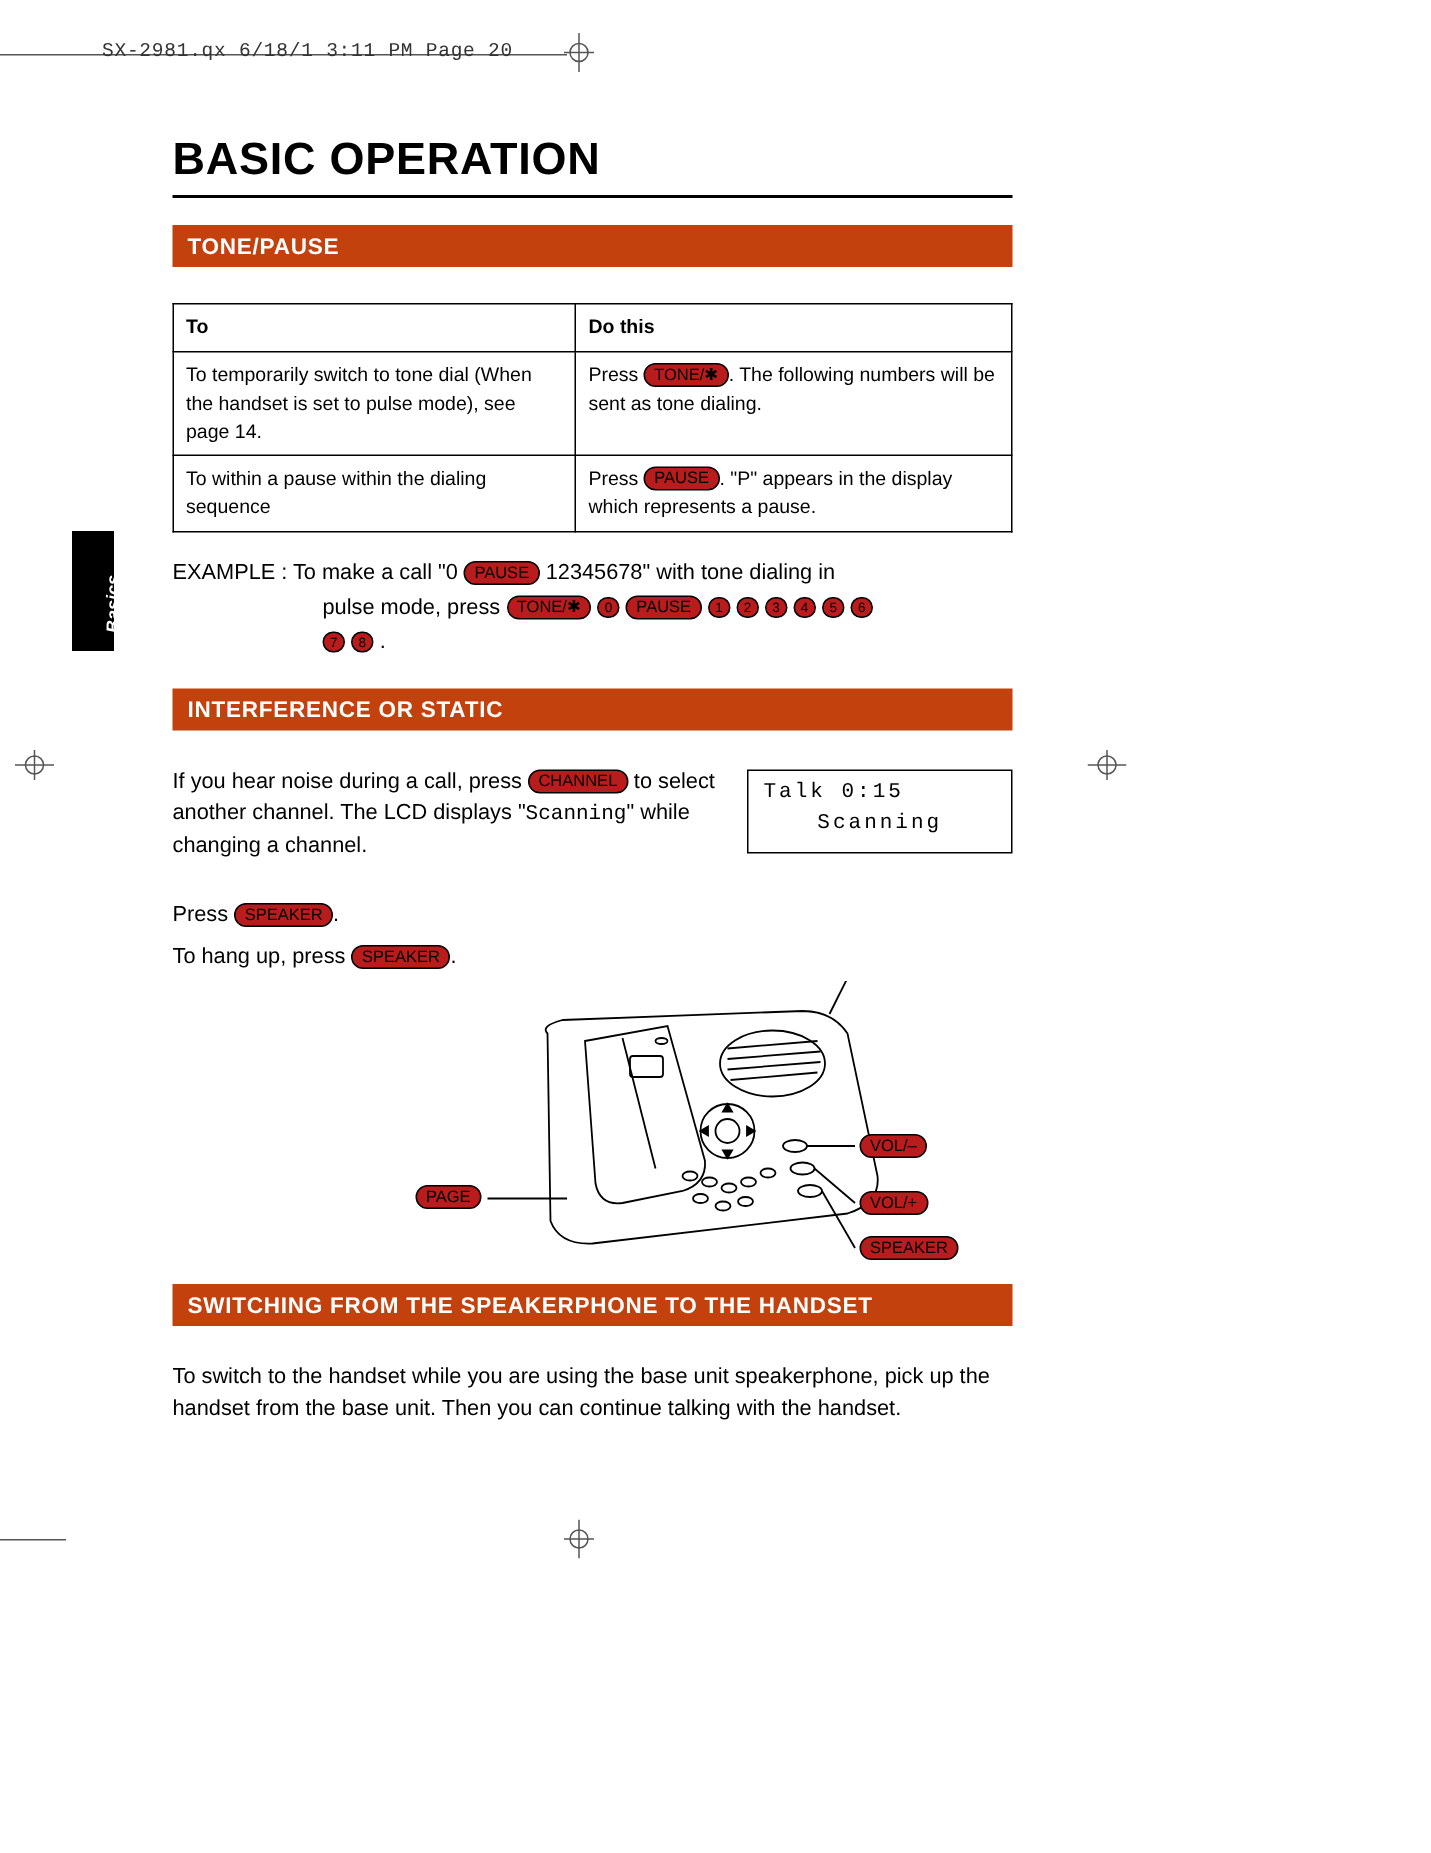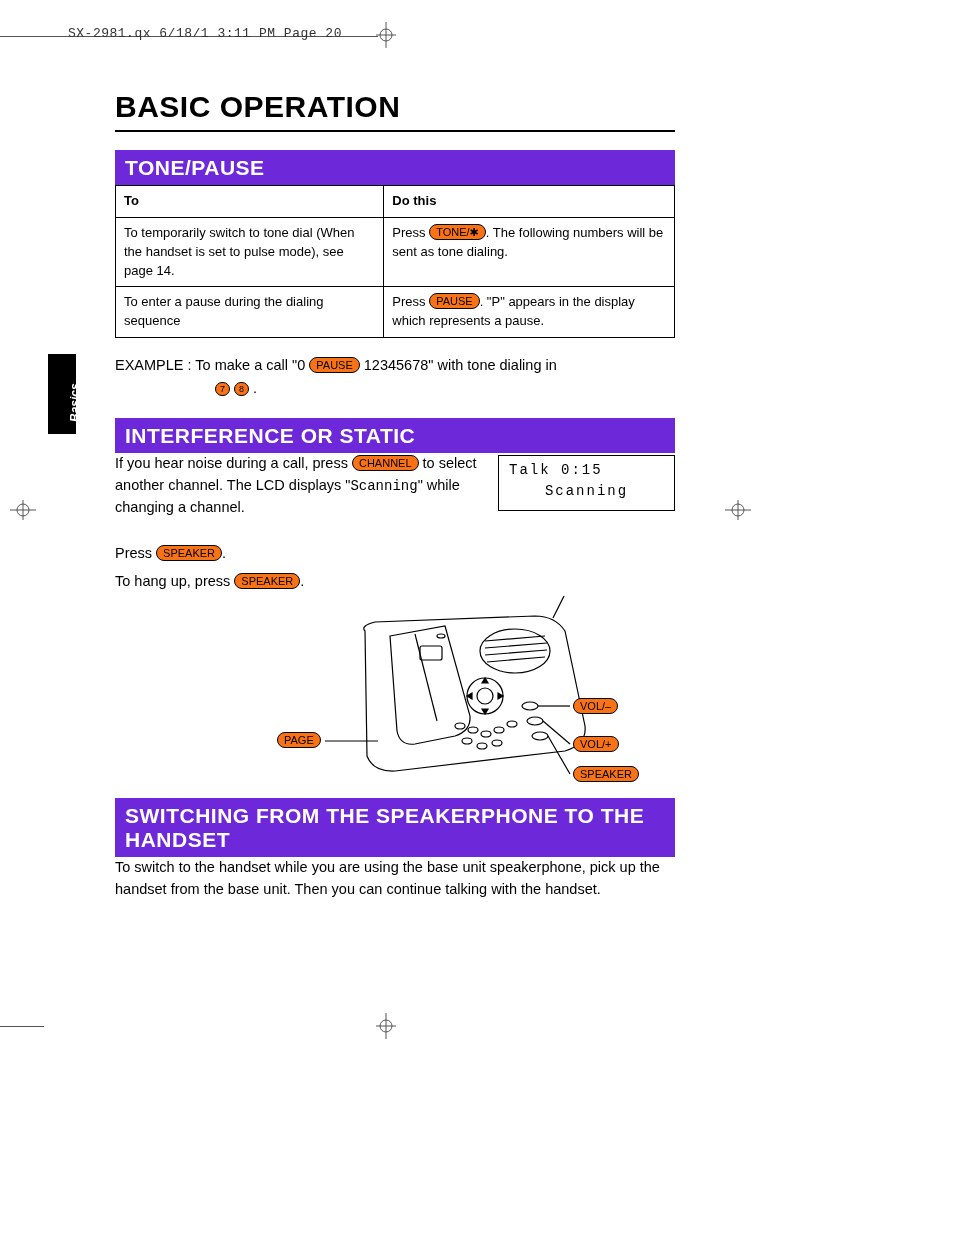--- a/index.html
+++ b/index.html
@@ -58,27 +58,27 @@
   .page-title {
     font-family: Arial, Helvetica, sans-serif;
     font-size: 30px;
     font-weight: bold;
     letter-spacing: 0.5px;
     border-bottom: 2px solid #000;
     padding-bottom: 6px;
     margin-bottom: 18px;
   }
   .section-header {
-    background: #6d28d9;
+    background: #c2410c;
     color: #fff;
     font-weight: bold;
-    font-size: 21px;
+    font-size: 15px;
     padding: 6px 10px 5px 10px;
     letter-spacing: 0.5px;
-    margin-bottom: 0;
+    margin-bottom: 24px;
   }
   table.tp {
     width: 100%;
     border-collapse: collapse;
     font-size: 13px;
     margin-bottom: 16px;
   }
   table.tp th, table.tp td {
     border: 1px solid #000;
     padding: 6px 8px;
@@ -92,21 +92,21 @@
   }
   .btn {
     display: inline-block;
     border: 1px solid #000;
     border-radius: 9px;
     font-size: 11px;
     padding: 0 6px;
     line-height: 14px;
     vertical-align: 1px;
     font-family: Arial, sans-serif;
-    background: #f97316;
+    background: #b91c1c;
     white-space: nowrap;
   }
   .btn-sm {
     font-size: 9px;
     padding: 0 4px;
     border-radius: 8px;
     line-height: 12px;
   }
   .example {
     font-size: 14.5px;
@@ -230,32 +230,44 @@
       <th style="width:48%">To</th>
       <th>Do this</th>
     </tr>
     <tr>
       <td>To temporarily switch to tone dial (When the handset is set to pulse mode), see page 14.</td>
       <td>
         <span>Press </span><span class="btn">TONE/✱</span><span>. The following numbers will be sent as tone dialing.</span>
       </td>
     </tr>
     <tr>
-      <td>To enter a pause during the dialing sequence</td>
+      <td>To within a pause within the dialing sequence</td>
       <td>
         <span>Press </span><span class="btn">PAUSE</span><span>. "P" appears in the display which represents a pause.</span>
       </td>
     </tr>
   </tbody>
     </table>
 
   <div class="example">
     <span>EXAMPLE : To make a call "0</span>
     <span class="btn">PAUSE</span>
     <span>12345678" with tone dialing in</span>
+    <span class="indent">
+      <span>pulse mode, press </span>
+      <span class="btn">TONE/✱</span>
+      <span class="btn btn-sm">0</span>
+      <span class="btn">PAUSE</span>
+      <span class="btn btn-sm">1</span>
+      <span class="btn btn-sm">2</span>
+      <span class="btn btn-sm">3</span>
+      <span class="btn btn-sm">4</span>
+      <span class="btn btn-sm">5</span>
+      <span class="btn btn-sm">6</span>
+    </span>
     <span class="indent">
       <span class="btn btn-sm">7</span>
       <span class="btn btn-sm">8</span>
       <span>.</span>
     </span>
   </div>
 
   <div class="section-header">INTERFERENCE OR STATIC</div>
 
   <div class="body-text clearfix" style="margin-bottom:24px;">

